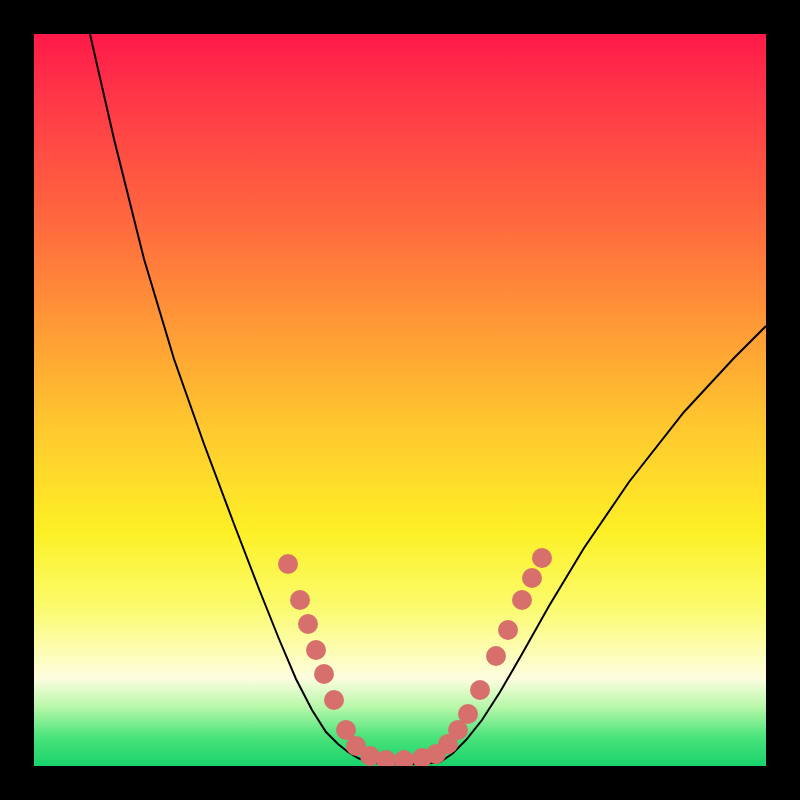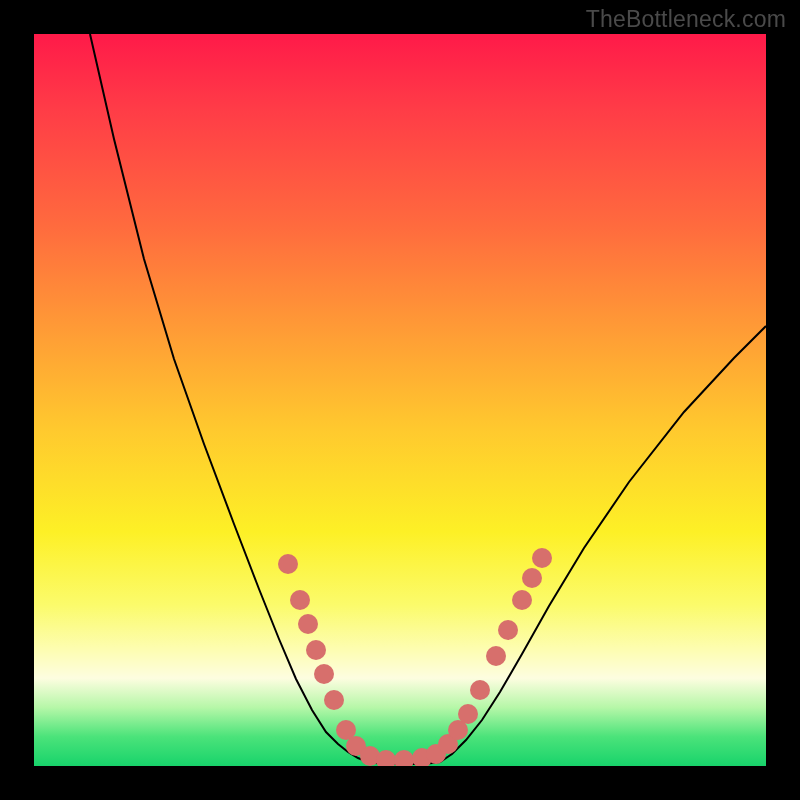--- a/index.html
+++ b/index.html
@@ -95,14 +95,13 @@
           <circle cx="434" cy="680" r="10" class="dot"></circle>
           <circle cx="446" cy="656" r="10" class="dot"></circle>
           <circle cx="462" cy="622" r="10" class="dot"></circle>
           <circle cx="474" cy="596" r="10" class="dot"></circle>
           <circle cx="488" cy="566" r="10" class="dot"></circle>
           <circle cx="498" cy="544" r="10" class="dot"></circle>
           <circle cx="508" cy="524" r="10" class="dot"></circle>
         </g>
     </svg>
   </div>
-  <div class="attribution">TheBottleneck.com</div>
 </div>
 
 </body></html>

